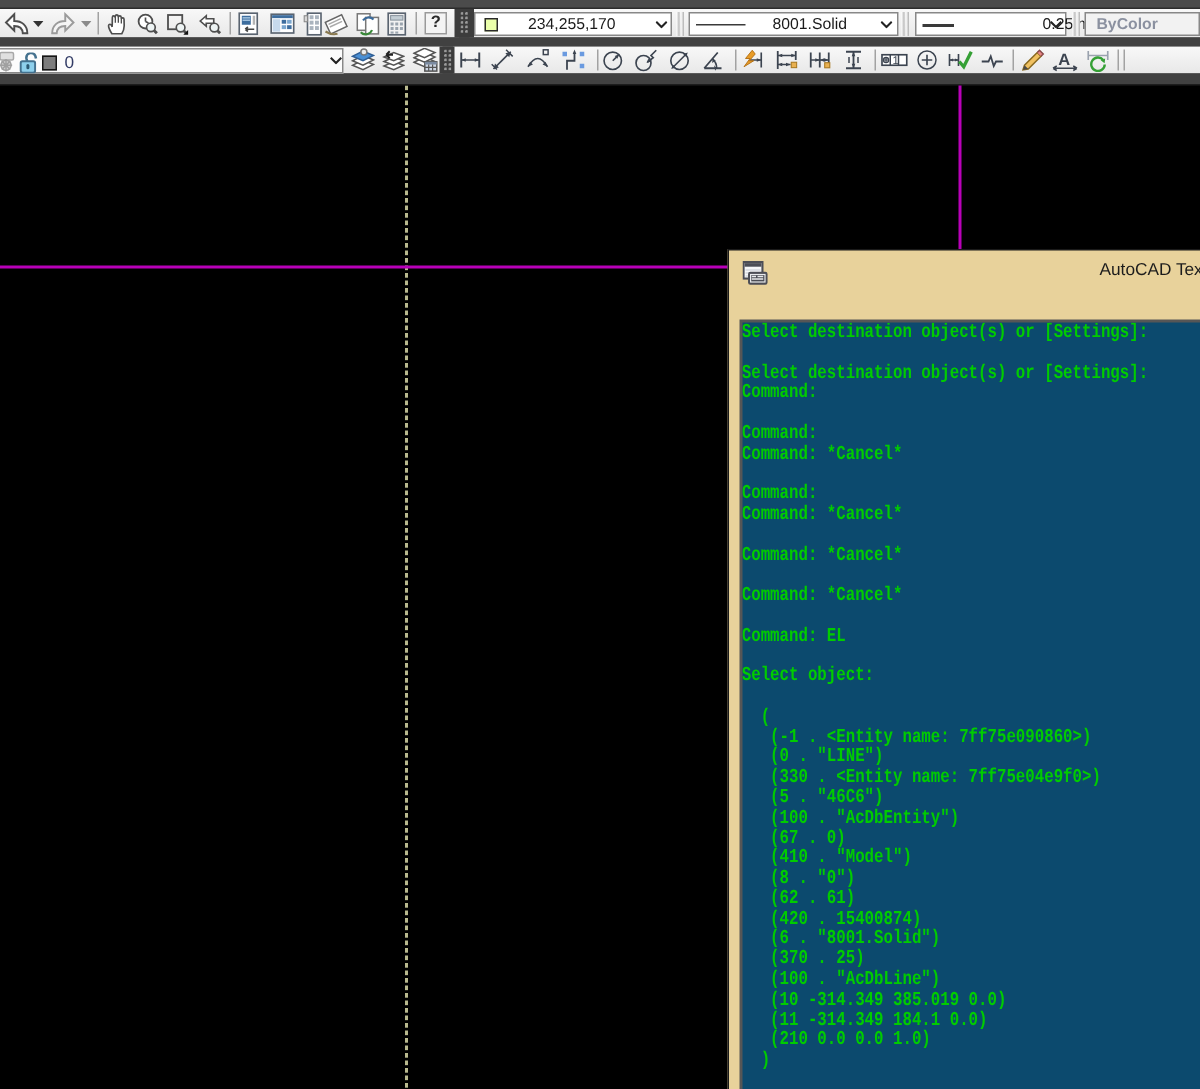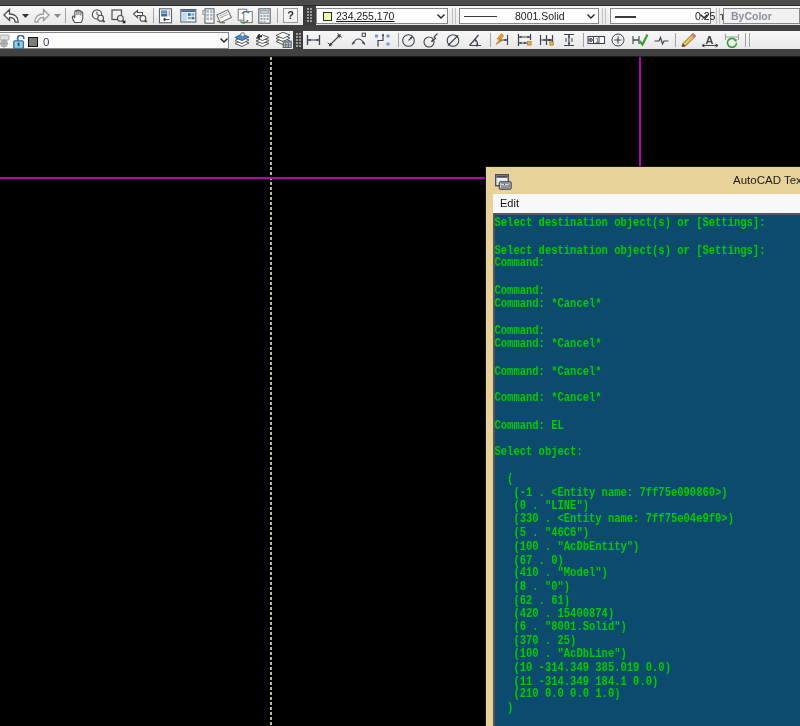--- a/index.html
+++ b/index.html
@@ -143,21 +143,21 @@
     </svg>
     <div class="abs sep1" style="left:277px"></div>
     <div class="abs" style="left:283px;top:8px;width:15px;height:15px;background:#f4f4f4;border:1px solid #9a9a9a;box-sizing:border-box;text-align:center;font-weight:bold;font-size:11px;color:#2a2a2a;line-height:13px;">?</div>
     <div class="abs" style="left:303px;top:6px;width:13px;height:19px;background:#3c3c3c;"></div>
     <div class="abs grip" style="left:306px">
         <div class="gdots"></div>
       </div>
 
     <div class="abs combo" style="left:316px;width:132px;">
       <div style="position:absolute;left:5.5px;top:3px;width:9px;height:9px;background:#eaffaa;border:1px solid #2a2a2a;box-sizing:border-box;"></div>
-      <span class="ctext" style="left:19px;text-decoration:underline;">234,255,170</span>
+      <span class="ctext" style="left:35px;">234,255,170</span>
       <svg class="chev" style="left:120px;top:5px" viewBox="0 0 8 5">
           <path d="M0.5 0.5 L4 4 L7.5 0.5" stroke="#222" stroke-width="1.4" fill="none"></path>
         </svg>
     </div>
     <div class="abs ridge" style="left:451px">
         <i style="left:0"></i>
         <i style="left:3px"></i>
       </div>
 
     <div class="abs combo" style="left:459px;width:140px;">
@@ -348,23 +348,20 @@
           <span id="title">AutoCAD Text Window - Drawing1.dwg</span>
         <svg class="abs" style="left:8px;top:6px" width="17" height="16" viewBox="0 0 17 16">
           <rect x="0.7" y="0.7" width="12.6" height="11" fill="#f6f7f8" stroke="#4c4e56" stroke-width="1.4"></rect>
           <rect x="1.4" y="1.4" width="11.2" height="2.4" fill="#4c4e56"></rect>
           <path d="M2 6 H12 M2 8 H12 M2 10 H12" stroke="#d5d9de" stroke-width="0.9"></path>
           <rect x="4.2" y="7.7" width="12" height="7.6" rx="1" fill="#4c4e56" stroke="#4c4e56"></rect>
           <rect x="5.4" y="9" width="9.6" height="5" fill="#4c4e56" stroke="#e8eaec" stroke-width="0.8"></rect>
           <path d="M6.2 10.4 H9 M6.2 12 H13.8 M10 10.4 H13.8" stroke="#e8eaec" stroke-width="1"></path>
         </svg>
       </div>
-      <div id="menubar" class="abs">
-          <span>Edit</span>
-        </div>
       <div id="conborder" class="abs"></div>
       <div id="console" class="abs">
 <pre id="context">Select destination object(s) or [Settings]:
 
 Select destination object(s) or [Settings]:
 Command:
 
 Command:
 Command: *Cancel*
 

